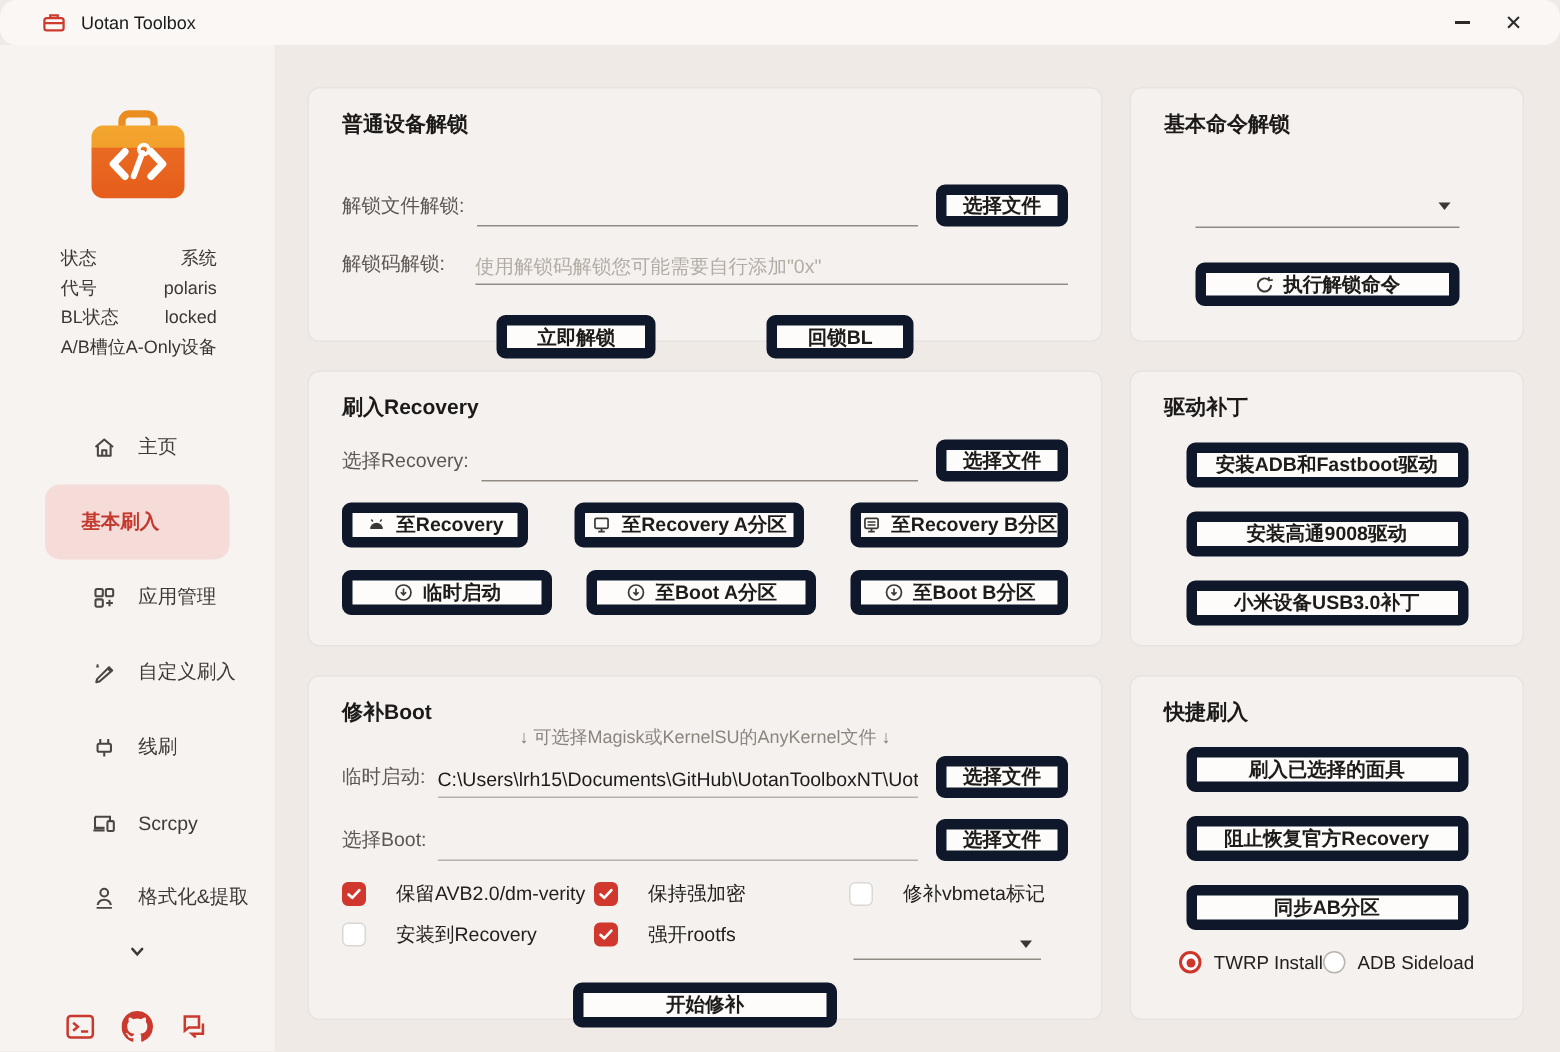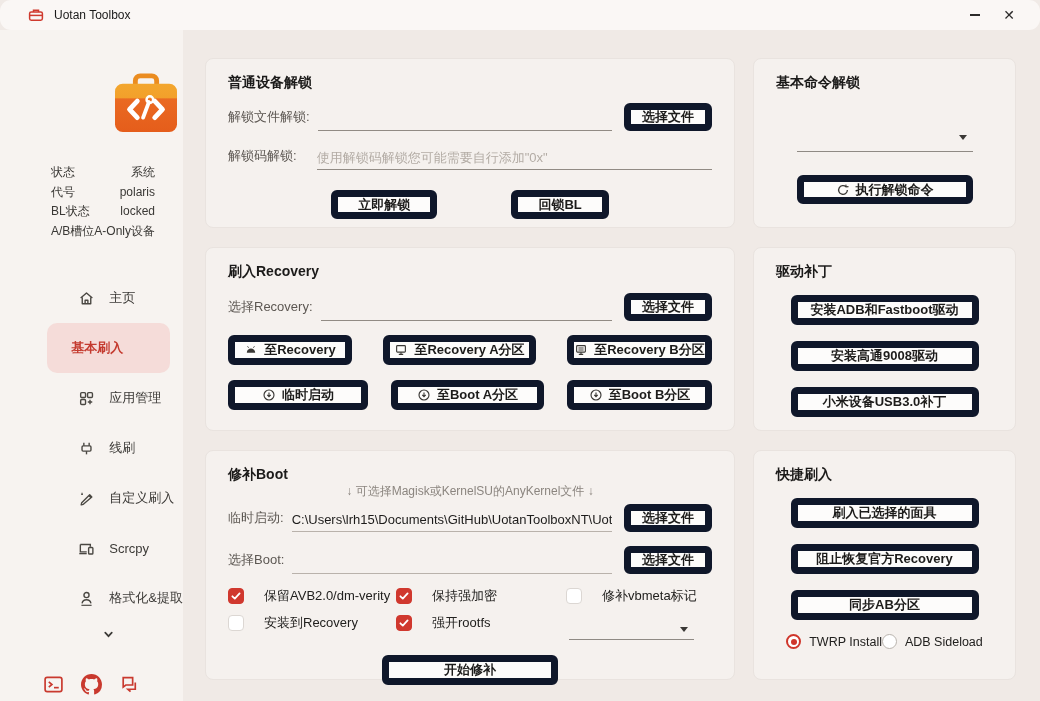--- a/index.html
+++ b/index.html
@@ -18,21 +18,21 @@
   .titlebar .app-title{ font-size:12px; color:#1a1a1a; }
   .titlebar .spacer{ flex:1; }
   .win-btn{ width:34px; height:26px; display:flex; align-items:center; justify-content:center;
     color:#2b2a29; cursor:default; }
   .win-btn.min::after{ content:""; width:10px; height:2px; background:#2b2a29; display:block; }
   .win-btn.close{ font-size:14px; }
   
   .app{ display:flex; height:671px; }
   .sidebar{
     width:183px; background:#f7f3f0; position:relative; flex:none;
-    display:flex; flex-direction:column; align-items:flex-end;
+    display:flex; flex-direction:column; align-items:center;
   }
   .main{ flex:1; padding:28px 24px 20px 22px; background:#f0eae6;
     display:grid; grid-template-columns:530px 1fr; grid-template-rows:170px 184px 230px;
     column-gap:18px; row-gap:19px;
   }
   
   .logo-wrap{ margin-top:43px; display:flex; justify-content:center; }
   .status{ margin:28px 28px 0 30px; }
   .status-row{ display:flex; justify-content:space-between; font-size:12px;
     color:#3a3835; line-height:19.5px; }
@@ -187,36 +187,36 @@
             <rect x="2.5" y="2.5" width="4.6" height="4.6" rx="1"></rect>
               <rect x="9" y="2.5" width="4.6" height="4.6" rx="1"></rect>
             <rect x="2.5" y="9" width="4.6" height="4.6" rx="1"></rect>
               <path d="M11.3 9.2v4.2M9.2 11.3h4.2"></path>
           </svg>
           </span>
         <span>应用管理</span>
       </div>
       <div class="nav-item">
         <span class="nicon">
+          <svg viewBox="0 0 16 16" width="17" height="17" fill="none" stroke="currentColor" stroke-width="1.3" stroke-linejoin="round">
+            <path d="M5 13.5 3 14l.5-2L11 4.5 13 6.5 5 13.5zM10.2 5.3l2 2"></path>
+              <path d="M3 4.2h1.6M3.8 2.6v1.6" stroke-width="1.1"></path>
+          </svg>
+          </span>
+        <span>自定义刷入</span>
+      </div>
+      <div class="nav-item">
+        <span class="nicon">
           <svg viewBox="0 0 16 16" width="17" height="17" fill="none" stroke="currentColor" stroke-width="1.3">
             <path d="M5.5 2.5v3M10.5 2.5v3"></path>
               <rect x="3.8" y="5.5" width="8.4" height="5" rx="1"></rect>
               <path d="M8 10.5v3"></path>
           </svg>
           </span>
         <span>线刷</span>
-      </div>
-      <div class="nav-item">
-        <span class="nicon">
-          <svg viewBox="0 0 16 16" width="17" height="17" fill="none" stroke="currentColor" stroke-width="1.3" stroke-linejoin="round">
-            <path d="M5 13.5 3 14l.5-2L11 4.5 13 6.5 5 13.5zM10.2 5.3l2 2"></path>
-              <path d="M3 4.2h1.6M3.8 2.6v1.6" stroke-width="1.1"></path>
-          </svg>
-          </span>
-        <span>自定义刷入</span>
       </div>
       <div class="nav-item">
         <span class="nicon">
           <svg viewBox="0 0 16 16" width="17" height="17" fill="none" stroke="currentColor" stroke-width="1.3">
             <path d="M2.2 4.2h9.4v2.2M2.2 4.2v7h6"></path>
               <rect x="10" y="7" width="4" height="6.2" rx="0.8"></rect>
               <path d="M1.2 12.8h7"></path>
           </svg>
           </span>
         <span>Scrcpy</span>
@@ -259,21 +259,21 @@
             <path d="M15.5 8v6.5h-7l2.5 2.2"></path>
         </svg>
         </span>
     </div>
   </div>
 
   <div class="main">
 
     <div class="card">
       <div class="card-title">普通设备解锁</div>
-      <div class="frow" style="margin-top:11px;">
+      <div class="frow" style="margin-top:31px;">
         <span class="flabel">解锁文件解锁:</span>
         <span class="uline">
             <input style="">
           </span>
         <button class="btn btn-file">选择文件</button>
       </div>
       <div class="frow" style="margin-top:15px;">
         <span class="flabel">解锁码解锁:</span>
         <span class="uline" style="margin-left:20px;">
           <input placeholder="使用解锁码解锁您可能需要自行添加&quot;0x&quot;" style="">

